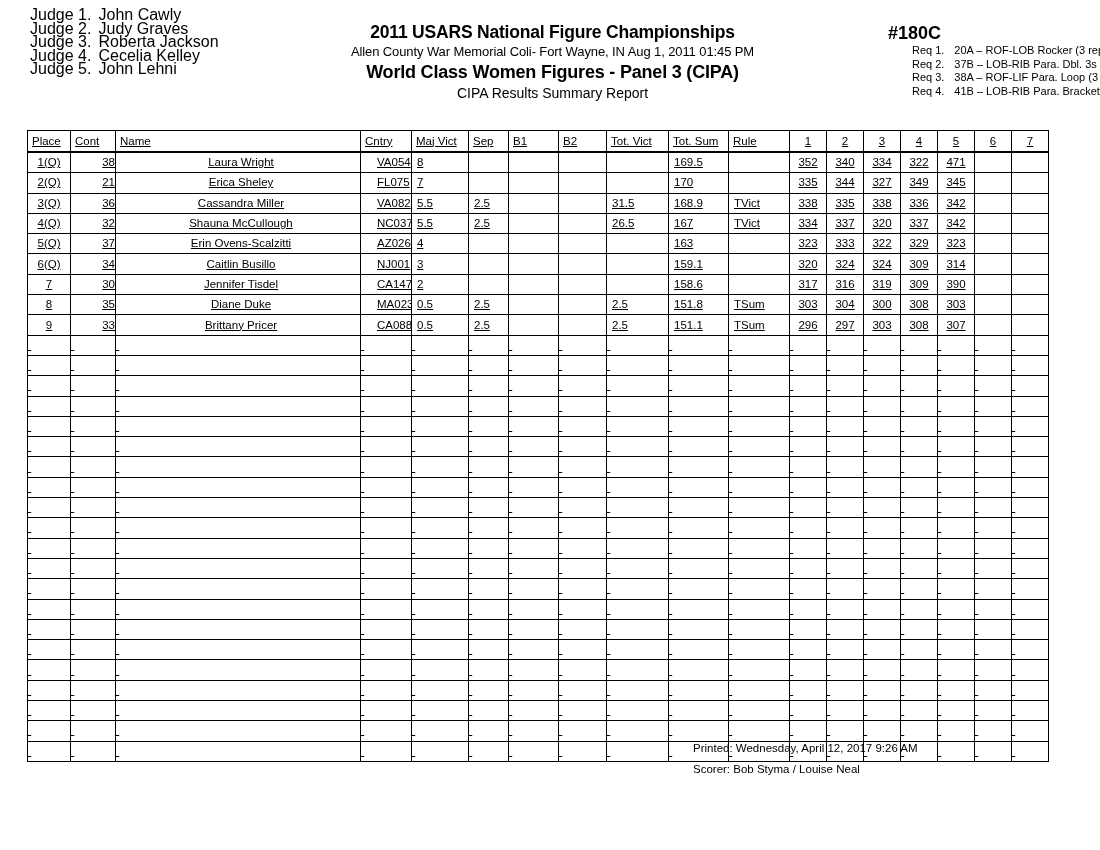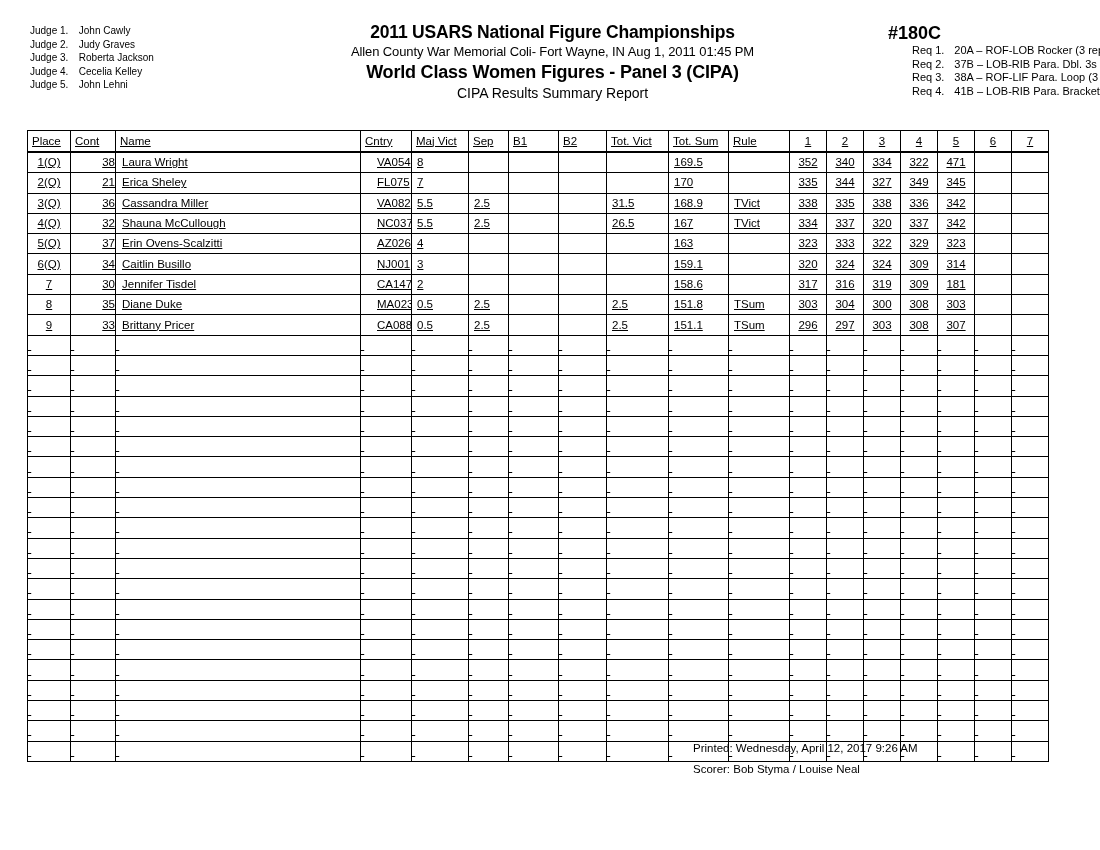--- a/index.html
+++ b/index.html
@@ -14,24 +14,23 @@
     overflow: hidden;
     font-family: "Liberation Sans", sans-serif;
     color: #000000;
   }
 
   
   .judges {
     position: absolute;
     left: 30px;
     top: 8px;
-    font-size: 10px;
+    font-size: 16px;
     line-height: 13.6px;
     white-space: nowrap;
-    margin-top: 16px;
   }
   .judge-line { white-space: nowrap; }
   .judge-line .jlabel { display: inline-block; }
   .judge-line .jnum { display: inline-block; width: 16px; }
 
   .title-block {
     position: absolute;
     left: 280px;
     top: 22px;
     width: 545px;
@@ -105,21 +104,21 @@
     text-align: left;
     padding-left: 4px;
     height: 19px;
   }
   .results-table thead th.num-head {
     text-align: center;
     padding-left: 0;
   }
   td.c-place { text-align: center; }
   td.c-cont  { text-align: right; }
-  td.c-name  { text-align: left; padding-left: 6px; margin-left: 28px; }
+  td.c-name  { text-align: center; padding-left: 6px; margin-left: 28px; }
   td.c-cntry { text-align: left; padding-left: 16px; }
   td.c-val   { text-align: left; padding-left: 5px; }
   td.c-judge { text-align: center; }
 
   
   .footer {
     position: absolute;
     left: 693px;
     top: 726px;
     font-size: 11.5px;
@@ -363,21 +362,21 @@
         <td class="c-val"></td>
         <td class="c-val"></td>
         <td class="c-val"></td>
         <td class="c-val"></td>
         <td class="c-val">158.6</td>
         <td class="c-val"></td>
         <td class="c-judge">317</td>
         <td class="c-judge">316</td>
         <td class="c-judge">319</td>
         <td class="c-judge">309</td>
-        <td class="c-judge">181</td>
+        <td class="c-judge">390</td>
         <td class="c-judge"></td>
         <td class="c-judge"></td>
       </tr>
       <tr>
         <td class="c-place">8</td>
         <td class="c-cont">35</td>
         <td class="c-name">Diane Duke</td>
         <td class="c-cntry">MA023</td>
         <td class="c-val">0.5</td>
         <td class="c-val">2.5</td>

